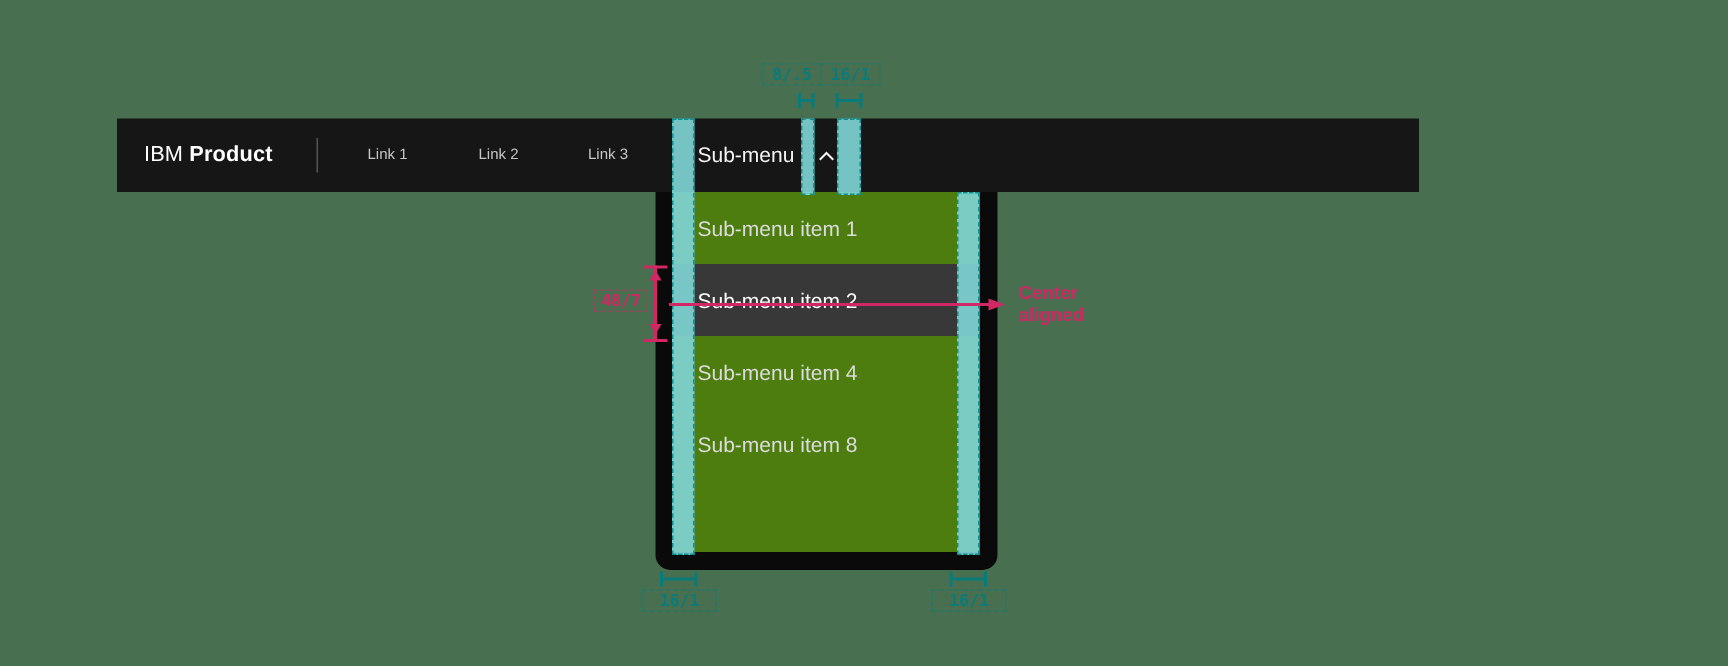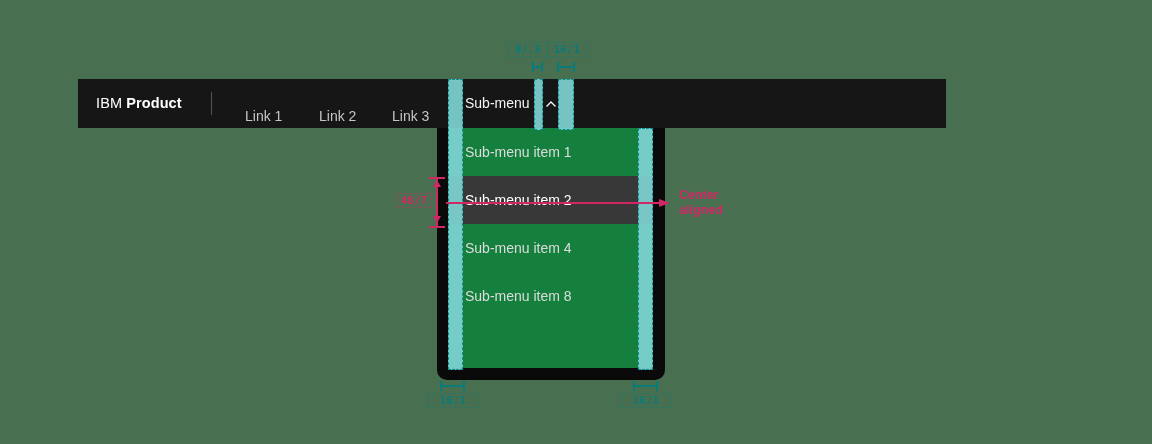--- a/index.html
+++ b/index.html
@@ -21,40 +21,40 @@
   }
   .header .brand{
     position:absolute;left:18px;top:0;height:49px;line-height:49px;
     color:#ffffff;font-size:14.5px;letter-spacing:.1px;white-space:nowrap;
   }
   .header .brand b{font-weight:700;}
   .header .divider{
     position:absolute;left:133px;top:13px;width:1px;height:23px;background:#545454;
   }
   .nav-link{
-    position:absolute;top:13px;height:49px;line-height:49px;
-    color:#c6c6c6;font-size:14px;white-space:nowrap;cursor:pointer;
+    position:absolute;top:0;height:49px;line-height:49px;
+    color:#c6c6c6;font-size:10px;white-space:nowrap;cursor:pointer;
   }
   .link-1{left:167px}.link-2{left:241px}.link-3{left:314px}
   .submenu-trigger{
     position:absolute;left:387px;top:0;height:49px;line-height:49px;
     color:#f4f4f4;font-size:14px;white-space:nowrap;cursor:pointer;
   }
   .chevron{
     position:absolute;left:467px;top:21px;width:12px;height:8px;
   }
 
   
   .menu-frame{
     position:absolute;left:437px;top:128px;width:228px;height:252px;
     background:#0a0a0a;border-radius:0 0 10px 10px;
   }
   .menu{
     position:absolute;left:448px;top:128px;width:205px;height:240px;
-    background:#15803d;
+    background:#4d7c0f;
   }
   .menu-item{
     height:48px;line-height:48px;padding-left:17px;
     color:#dcdcdc;font-size:14px;white-space:nowrap;cursor:pointer;
   }
   .menu-item.active{background:#383838;color:#ffffff;}
 
   
   .tbar{
     position:absolute;

